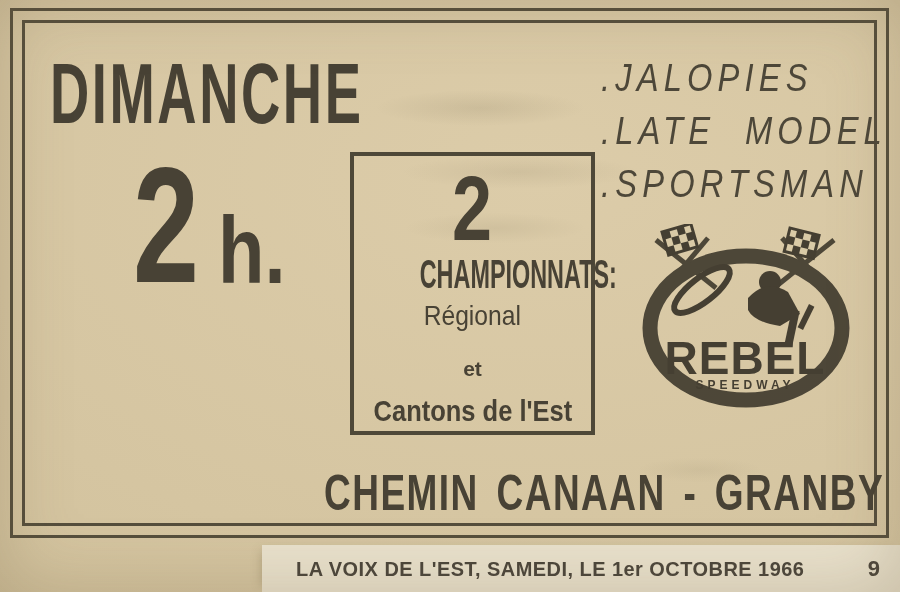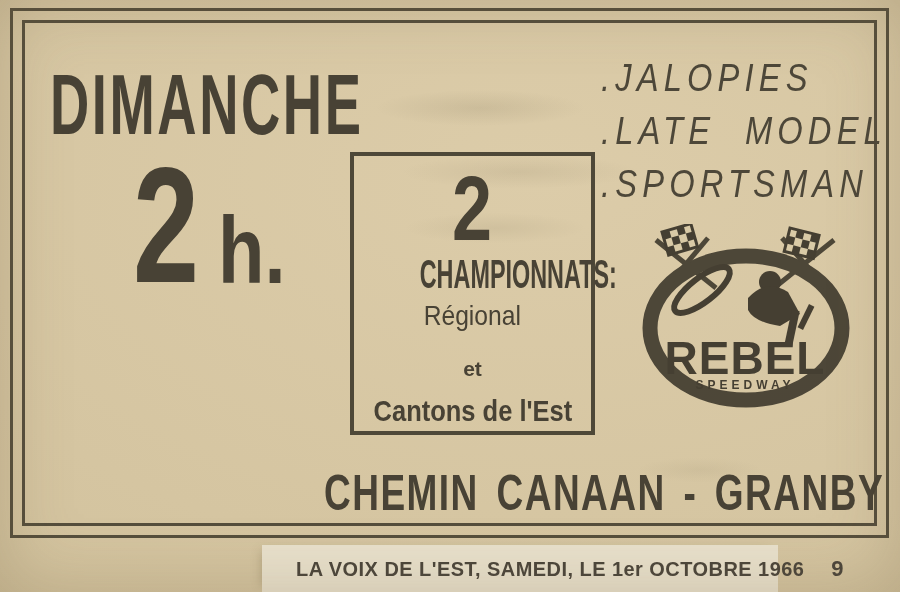--- a/index.html
+++ b/index.html
@@ -20,21 +20,21 @@
   .vignette{position:absolute;inset:0;pointer-events:none;
     box-shadow:inset 0 0 70px rgba(110,95,60,.28);}
   .frame-outer{position:absolute;left:10px;top:8px;width:873px;height:524px;
     border:3px solid #554e3c;}
   .frame-inner{position:absolute;left:9px;top:9px;right:9px;bottom:9px;
     border:3px solid #554e3c;}
   .abs{position:absolute;}
   .t{display:inline-block;transform-origin:0 0;white-space:nowrap;}
   .ink{color:#484235;}
   
-  .day{left:50px;top:52px;margin-top:11px;}
+  .day{left:50px;top:52px;}
   .day .t{font-size:64px;font-weight:bold;line-height:1;letter-spacing:3px;transform:scale(.85,1.32);}
   .hour-number{left:133px;top:143px;font-size:165px;font-weight:bold;line-height:1;}
   .hour-number .t{transform:scaleX(.72);}
   .hour-unit{left:218px;top:203px;font-size:95px;font-weight:bold;line-height:1;}
   .hour-unit .t{transform:scaleX(.8);}
   .event{left:73px;top:298px;}
   .event .t{font-size:70px;font-weight:bold;line-height:1;letter-spacing:2px;transform:scale(.73,1.6);}
   .event-sub{left:94px;top:418px;}
   .event-sub .t{font-size:50px;font-weight:bold;line-height:1;letter-spacing:5px;word-spacing:16px;transform:scale(.64,1.05);}
   
@@ -52,21 +52,21 @@
   .champ-first .t{transform:scaleX(.88);transform-origin:50% 0;}
   .champ-and{top:202px;font-size:21px;font-weight:bold;line-height:1;}
   .champ-second{top:240px;font-size:30px;font-weight:bold;line-height:1;}
   .champ-second .t{transform:scaleX(.85);transform-origin:50% 0;}
   
   .location{left:324px;top:468px;}
   .location .t{font-size:50px;font-weight:bold;line-height:1;letter-spacing:2px;word-spacing:8px;transform:scaleX(.74);}
   
   .logo{left:638px;top:224px;width:214px;height:186px;}
   
-  .footer-strip{left:262px;top:545px;width:516px;height:47px;background:#e9e1cc;
+  .footer-strip{left:262px;top:545px;width:638px;height:47px;background:#e9e1cc;
     display:flex;align-items:center;box-shadow:-6px 0 10px -6px rgba(110,95,60,.35);}
   .footer-caption{margin-left:34px;font-size:21px;font-weight:bold;color:#4b453b;
     transform:scaleX(.95);transform-origin:0 50%;white-space:nowrap;letter-spacing:.5px;}
   .footer-page{margin-left:auto;margin-right:20px;font-size:22px;font-weight:bold;color:#4b453b;}
 </style>
 </head>
 <body>
 
 <div class="page">
 

